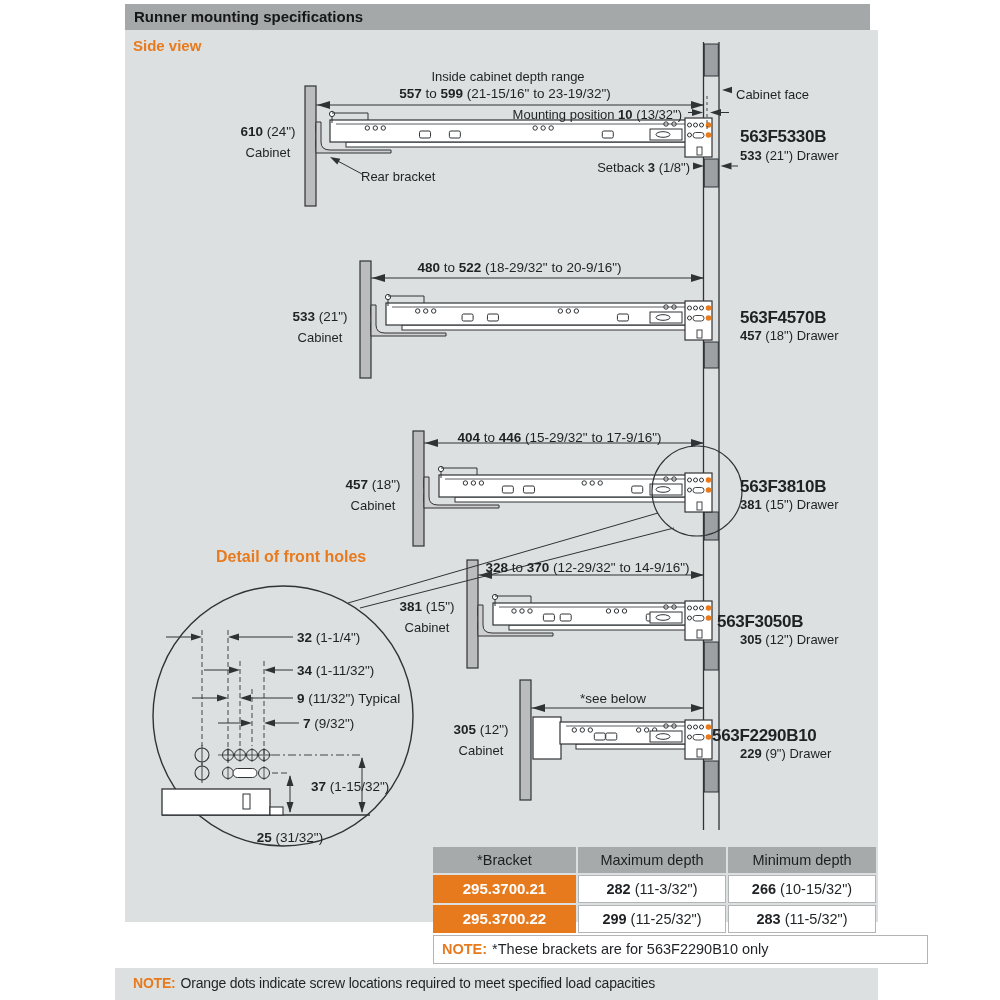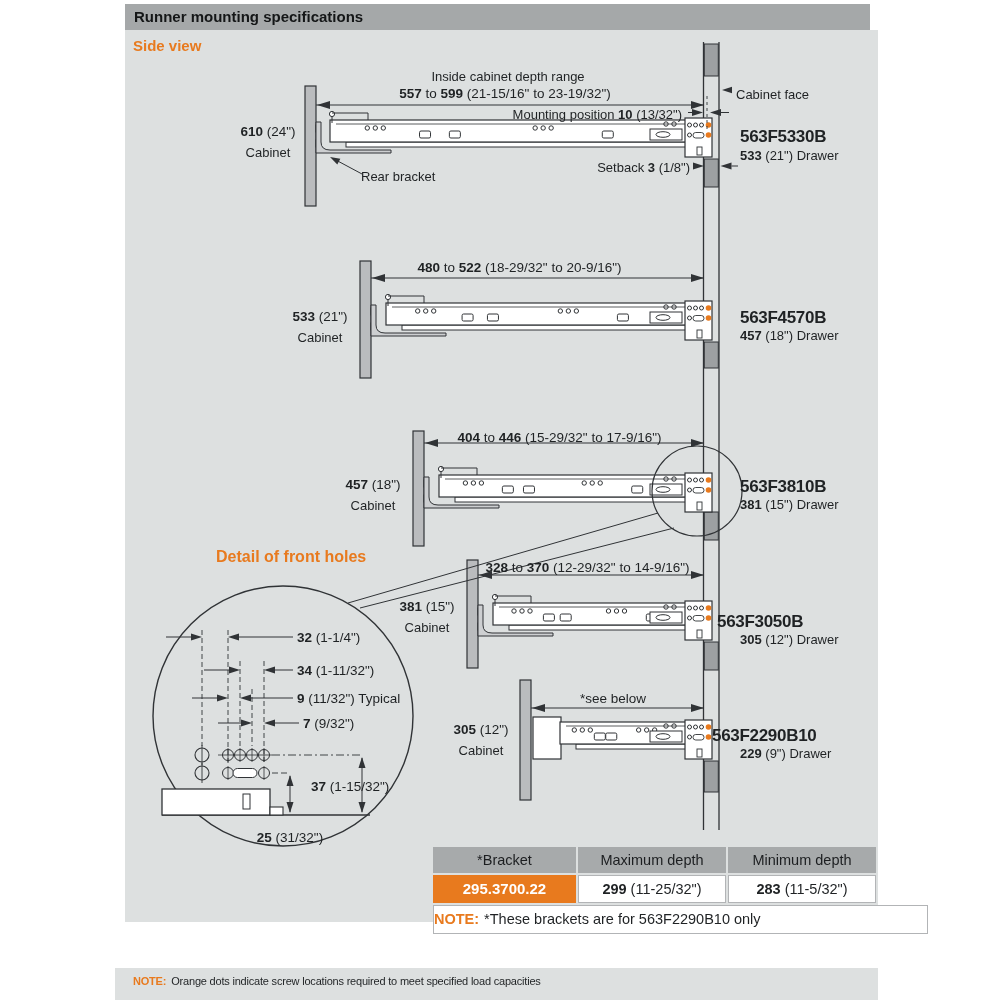--- a/index.html
+++ b/index.html
@@ -2,41 +2,41 @@
 <html><head>
 <meta charset="utf-8">
 <style>
   html,body{margin:0;padding:0;}
   body{width:1000px;height:1000px;position:relative;background:#ffffff;
        font-family:"Liberation Sans",sans-serif;color:#1f2224;overflow:hidden;}
   .title-bar{position:absolute;left:125px;top:4px;width:745px;height:26px;background:#a5a8a9;
              font-size:15px;font-weight:700;line-height:26px;padding-left:9px;box-sizing:border-box;color:#141617;}
   .panel{position:absolute;left:125px;top:30px;width:753px;height:892px;background:#dde0e0;}
   .footer-strip{position:absolute;left:115px;top:968px;width:763px;height:32px;background:#dde0e0;}
-  .footer-strip .txt{position:absolute;left:18px;top:7px;font-size:11px;letter-spacing:-0.2px;white-space:nowrap;}
+  .footer-strip .txt{position:absolute;left:18px;top:7px;font-size:14px;letter-spacing:-0.2px;white-space:nowrap;}
   svg#art{position:absolute;left:0;top:0;pointer-events:none;}
   .lbl{position:absolute;font-size:13px;line-height:1.2;white-space:nowrap;}
   .c{text-align:center}.r{text-align:right}
   .b{font-weight:700}
   .ws{white-space:pre}
   .dim{font-size:13.5px}
   .part{font-size:17px;font-weight:700;letter-spacing:-0.3px;}
   .orange{color:#e87a1e}
   .sideview{position:absolute;left:133px;top:37px;font-size:15px;font-weight:700;color:#e87a1e;}
   .dtitle{position:absolute;left:216px;top:548px;font-size:16px;font-weight:700;color:#e87a1e;}
   
   .spec-table{position:absolute;left:433px;top:847px;width:495px;}
   .t-row{display:grid;grid-template-columns:143px 148px 148px;gap:2px;margin-bottom:2px;}
   .th{background:#a7aaab;height:26px;line-height:26px;text-align:center;font-size:14.5px;color:#1c1e20;}
   .td{background:#ffffff;border:1px solid #b2b4b6;box-sizing:border-box;height:28px;line-height:26px;
       text-align:center;font-size:14.5px;}
   .td-bracket{background:#e87a1e;color:#ffffff;font-weight:700;height:28px;line-height:28px;
       text-align:center;font-size:15px;}
   .t-note{background:#ffffff;border:1px solid #b2b4b6;box-sizing:border-box;height:29px;line-height:27px;
-      font-size:14.5px;white-space:nowrap;}
+      font-size:14.5px;padding-left:8px;white-space:nowrap;}
   .mr{margin-right:5px;}
 </style>
 </head>
 <body>
 
 <div class="panel"></div>
 <div class="title-bar"><span>Runner mounting specifications</span></div>
 <div class="sideview">Side view</div>
 
 <svg id="art" width="1000" height="1000" viewBox="0 0 1000 1000">
@@ -329,20 +329,25 @@
 <div class="lbl dim" style="left:311px;top:779px;"><span class="b ws">37</span><span class="ws"> (1-15/32")</span></div>
 <div class="lbl c dim" style="left:240px;top:830px;width:100px;"><span class="b ws">25</span><span class="ws"> (31/32")</span></div>
 
 <div class="spec-table">
   <div class="t-row">
     <div class="th">*Bracket</div>
     <div class="th">Maximum depth</div>
     <div class="th">Minimum depth</div>
   </div>
   <div class="t-row">
+    <div class="td-bracket">295.3700.21</div>
+    <div class="td"><span class="b ws">282</span><span class="ws"> (11-3/32")</span></div>
+    <div class="td"><span class="b ws">266</span><span class="ws"> (10-15/32")</span></div>
+  </div>
+  <div class="t-row">
     <div class="td-bracket">295.3700.22</div>
     <div class="td"><span class="b ws">299</span><span class="ws"> (11-25/32")</span></div>
     <div class="td"><span class="b ws">283</span><span class="ws"> (11-5/32")</span></div>
   </div>
   <div class="t-note"><span class="b orange mr">NOTE:</span><span>*These brackets are for 563F2290B10 only</span></div>
 </div>
 
 <div class="footer-strip">
   <div class="txt"><span class="b orange mr">NOTE:</span><span>Orange dots indicate screw locations required to meet specified load capacities</span></div>
 </div>

